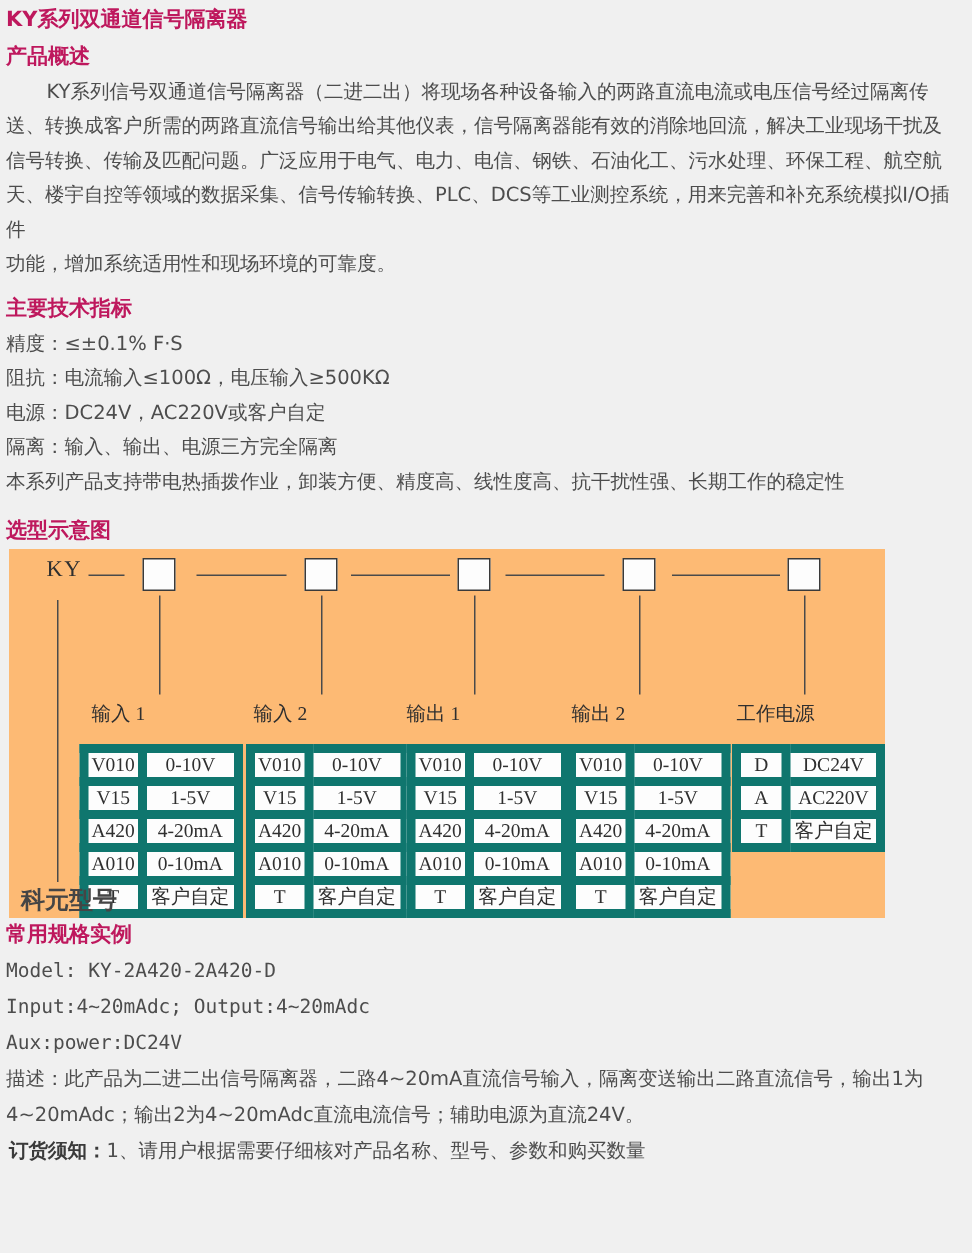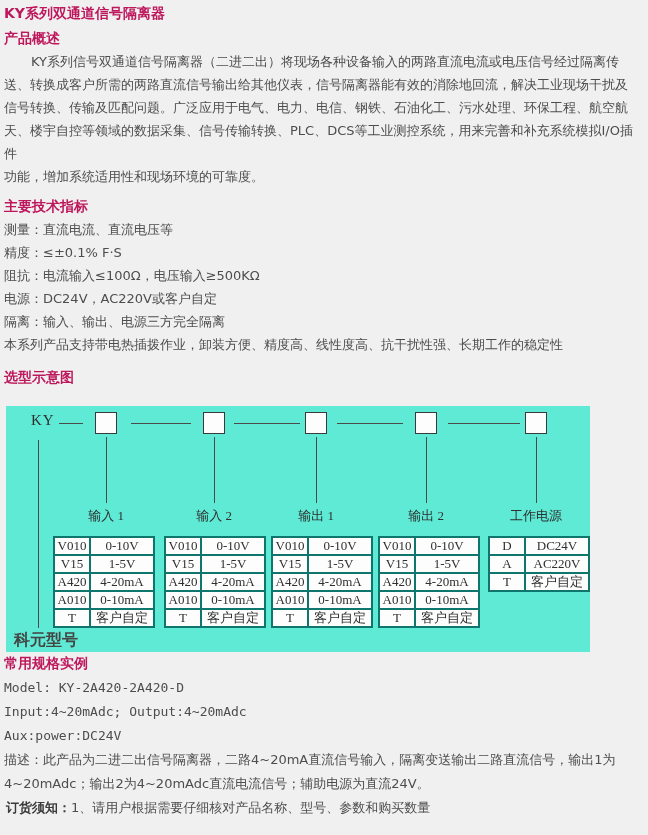--- a/index.html
+++ b/index.html
@@ -27,52 +27,52 @@
     text-indent:27px;
   }
   #specs-heading { margin-top:10px; }
   .spec-list { margin:3px 0 0 4px; }
   .spec-list > div { line-height:23px; }
   #selection-heading { margin-top:13px; }
 
   
   .diagram {
     position:relative;
-    margin:20px 0 0 6px;
+    margin:3px 0 0 6px;
     width:584px;
     height:246px;
-    background:#5eead4;
+    background:#fdba74;
   }
   .diagram .serif { font-family:"Liberation Serif","DejaVu Serif",serif; color:#2f2f2f; }
   .ky-prefix {
     position:absolute; left:25px; top:6px;
     font-size:15px; letter-spacing:1px;
   }
   .hline { position:absolute; top:17px; height:1px; background:#4a4a4a; }
   .vline { position:absolute; width:1px; background:#4a4a4a; }
   .dbox {
     position:absolute; top:6px;
     width:22px; height:22px;
     border:1px solid #3a3a3a;
     background:#fdfdfd;
   }
   .drop { top:31px; height:66px; }
   .dlabel {
     position:absolute; top:101px;
-    width:90px; text-align:center;
+    width:90px; text-align:left;
     font-size:13px;
   }
   table.opt {
     position:absolute; top:130px;
     border-collapse:collapse;
     font-size:13px;
     background:#fdfdfd;
   }
   table.opt td {
-    border:2px solid #0f766e;
+    border:6px solid #0f766e;
     height:18px;
     line-height:16px;
     text-align:center;
     padding:0 2px;
     color:#2f2f2f;
   }
   table.opt td.c { width:36px; }
   table.opt td.v { width:64px; }
   .series-label {
     position:absolute; left:8px; top:224px;
@@ -102,21 +102,20 @@
 
 <div class="h" id="overview-heading">产品概述</div>
 <div id="overview-body">KY系列信号双通道信号隔离器（二进二出）将现场各种设备输入的两路直流电流或电压信号经过隔离传
 送、转换成客户所需的两路直流信号输出给其他仪表，信号隔离器能有效的消除地回流，解决工业现场干扰及
 信号转换、传输及匹配问题。广泛应用于电气、电力、电信、钢铁、石油化工、污水处理、环保工程、航空航
 天、楼宇自控等领域的数据采集、信号传输转换、PLC、DCS等工业测控系统，用来完善和补充系统模拟I/O插件
 功能，增加系统适用性和现场环境的可靠度。</div>
 
 <div class="h" id="specs-heading">主要技术指标</div>
 <div class="spec-list">
-  <div>测量：直流电流、直流电压等</div>
   <div>精度：≤±0.1% F·S</div>
   <div>阻抗：电流输入≤100Ω，电压输入≥500KΩ</div>
   <div>电源：DC24V，AC220V或客户自定</div>
   <div>隔离：输入、输出、电源三方完全隔离</div>
   <div>本系列产品支持带电热插拨作业，卸装方便、精度高、线性度高、抗干扰性强、长期工作的稳定性</div>
 </div>
 
 <div class="h" id="selection-heading">选型示意图</div>
 
 <div class="diagram">

